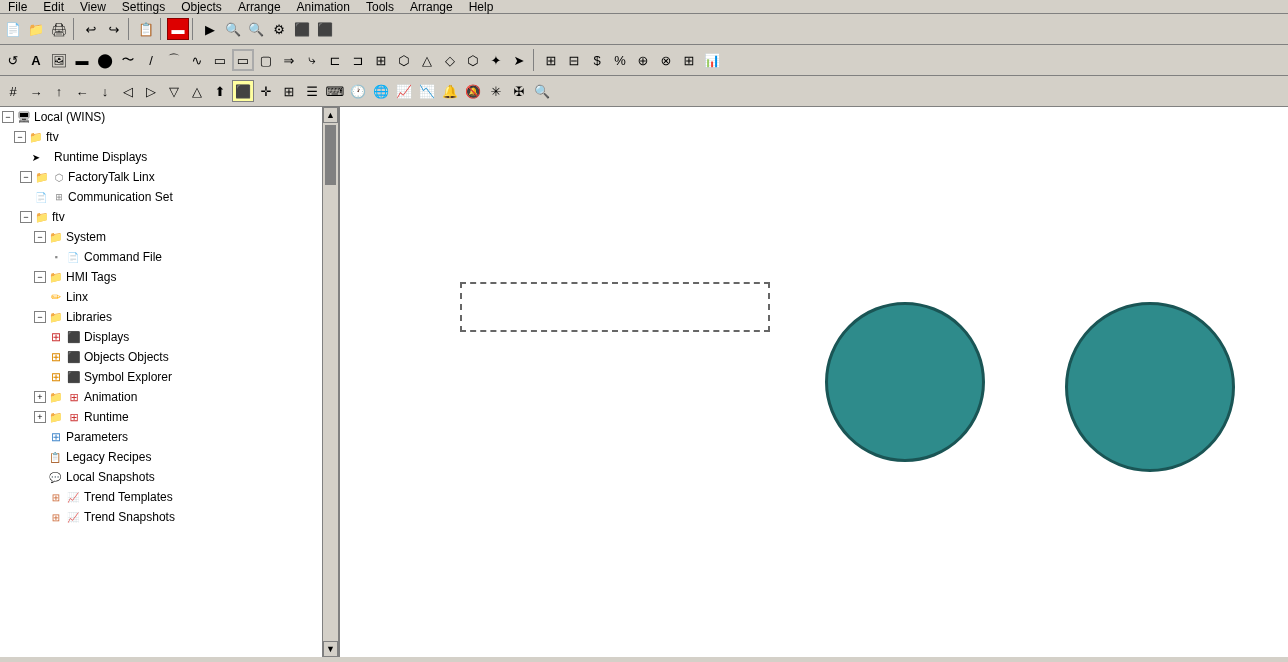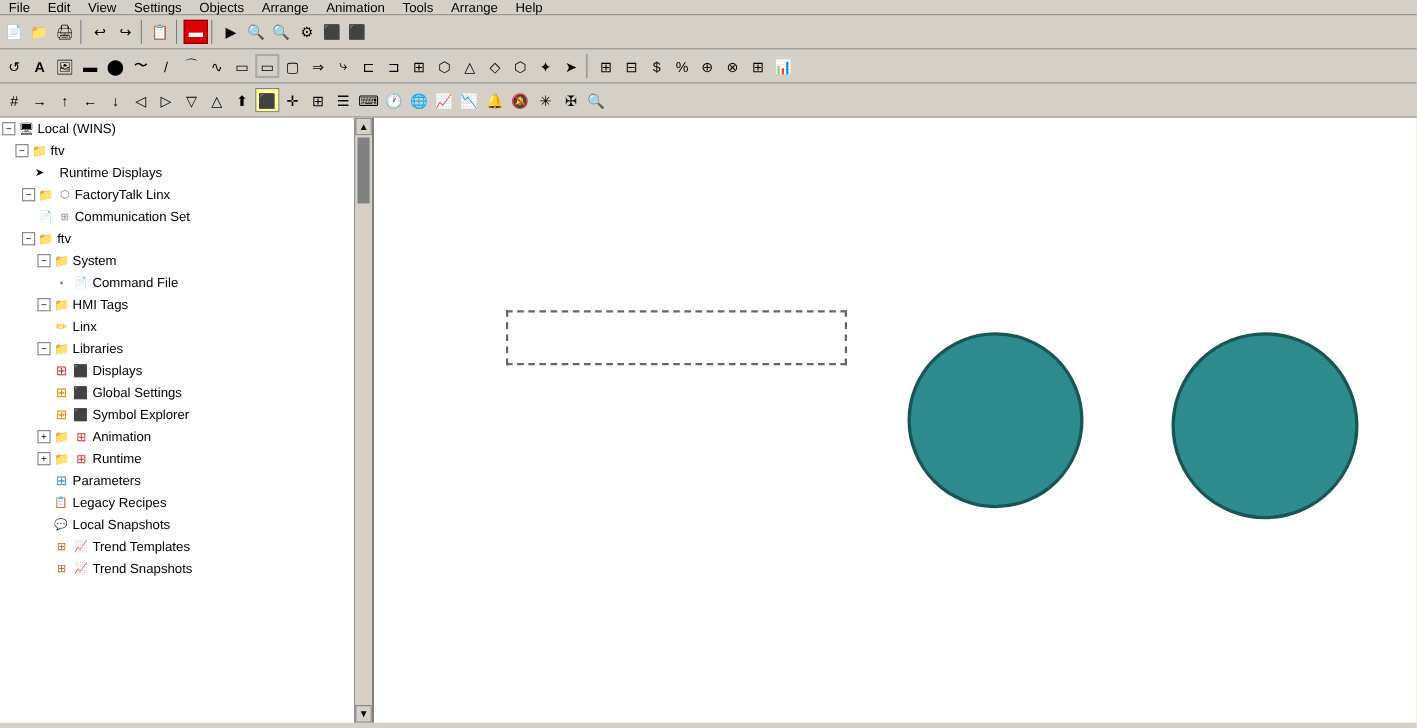--- a/index.html
+++ b/index.html
@@ -237,21 +237,21 @@
           <span class="tree-indent" style="width:48px;"></span>
           <span class="tree-icon" style="color:#cc3333; font-size:12px;">⊞</span>
           <span class="tree-icon" style="color:#cc3333; font-size:11px;">⬛</span>
           <span class="tree-label">Displays</span>
         </div>
 
         <div class="tree-item">
           <span class="tree-indent" style="width:48px;"></span>
           <span class="tree-icon" style="color:#dd8800; font-size:12px;">⊞</span>
           <span class="tree-icon" style="color:#dd8800; font-size:11px;">⬛</span>
-          <span class="tree-label">Global Settings</span>
+          <span class="tree-label">Objects Objects</span>
         </div>
 
         <div class="tree-item">
           <span class="tree-indent" style="width:48px;"></span>
           <span class="tree-icon" style="color:#dd8800; font-size:12px;">⊞</span>
           <span class="tree-icon" style="color:#dd8800; font-size:11px;">⬛</span>
           <span class="tree-label">Symbol Explorer</span>
         </div>
 
         <div class="tree-item">

